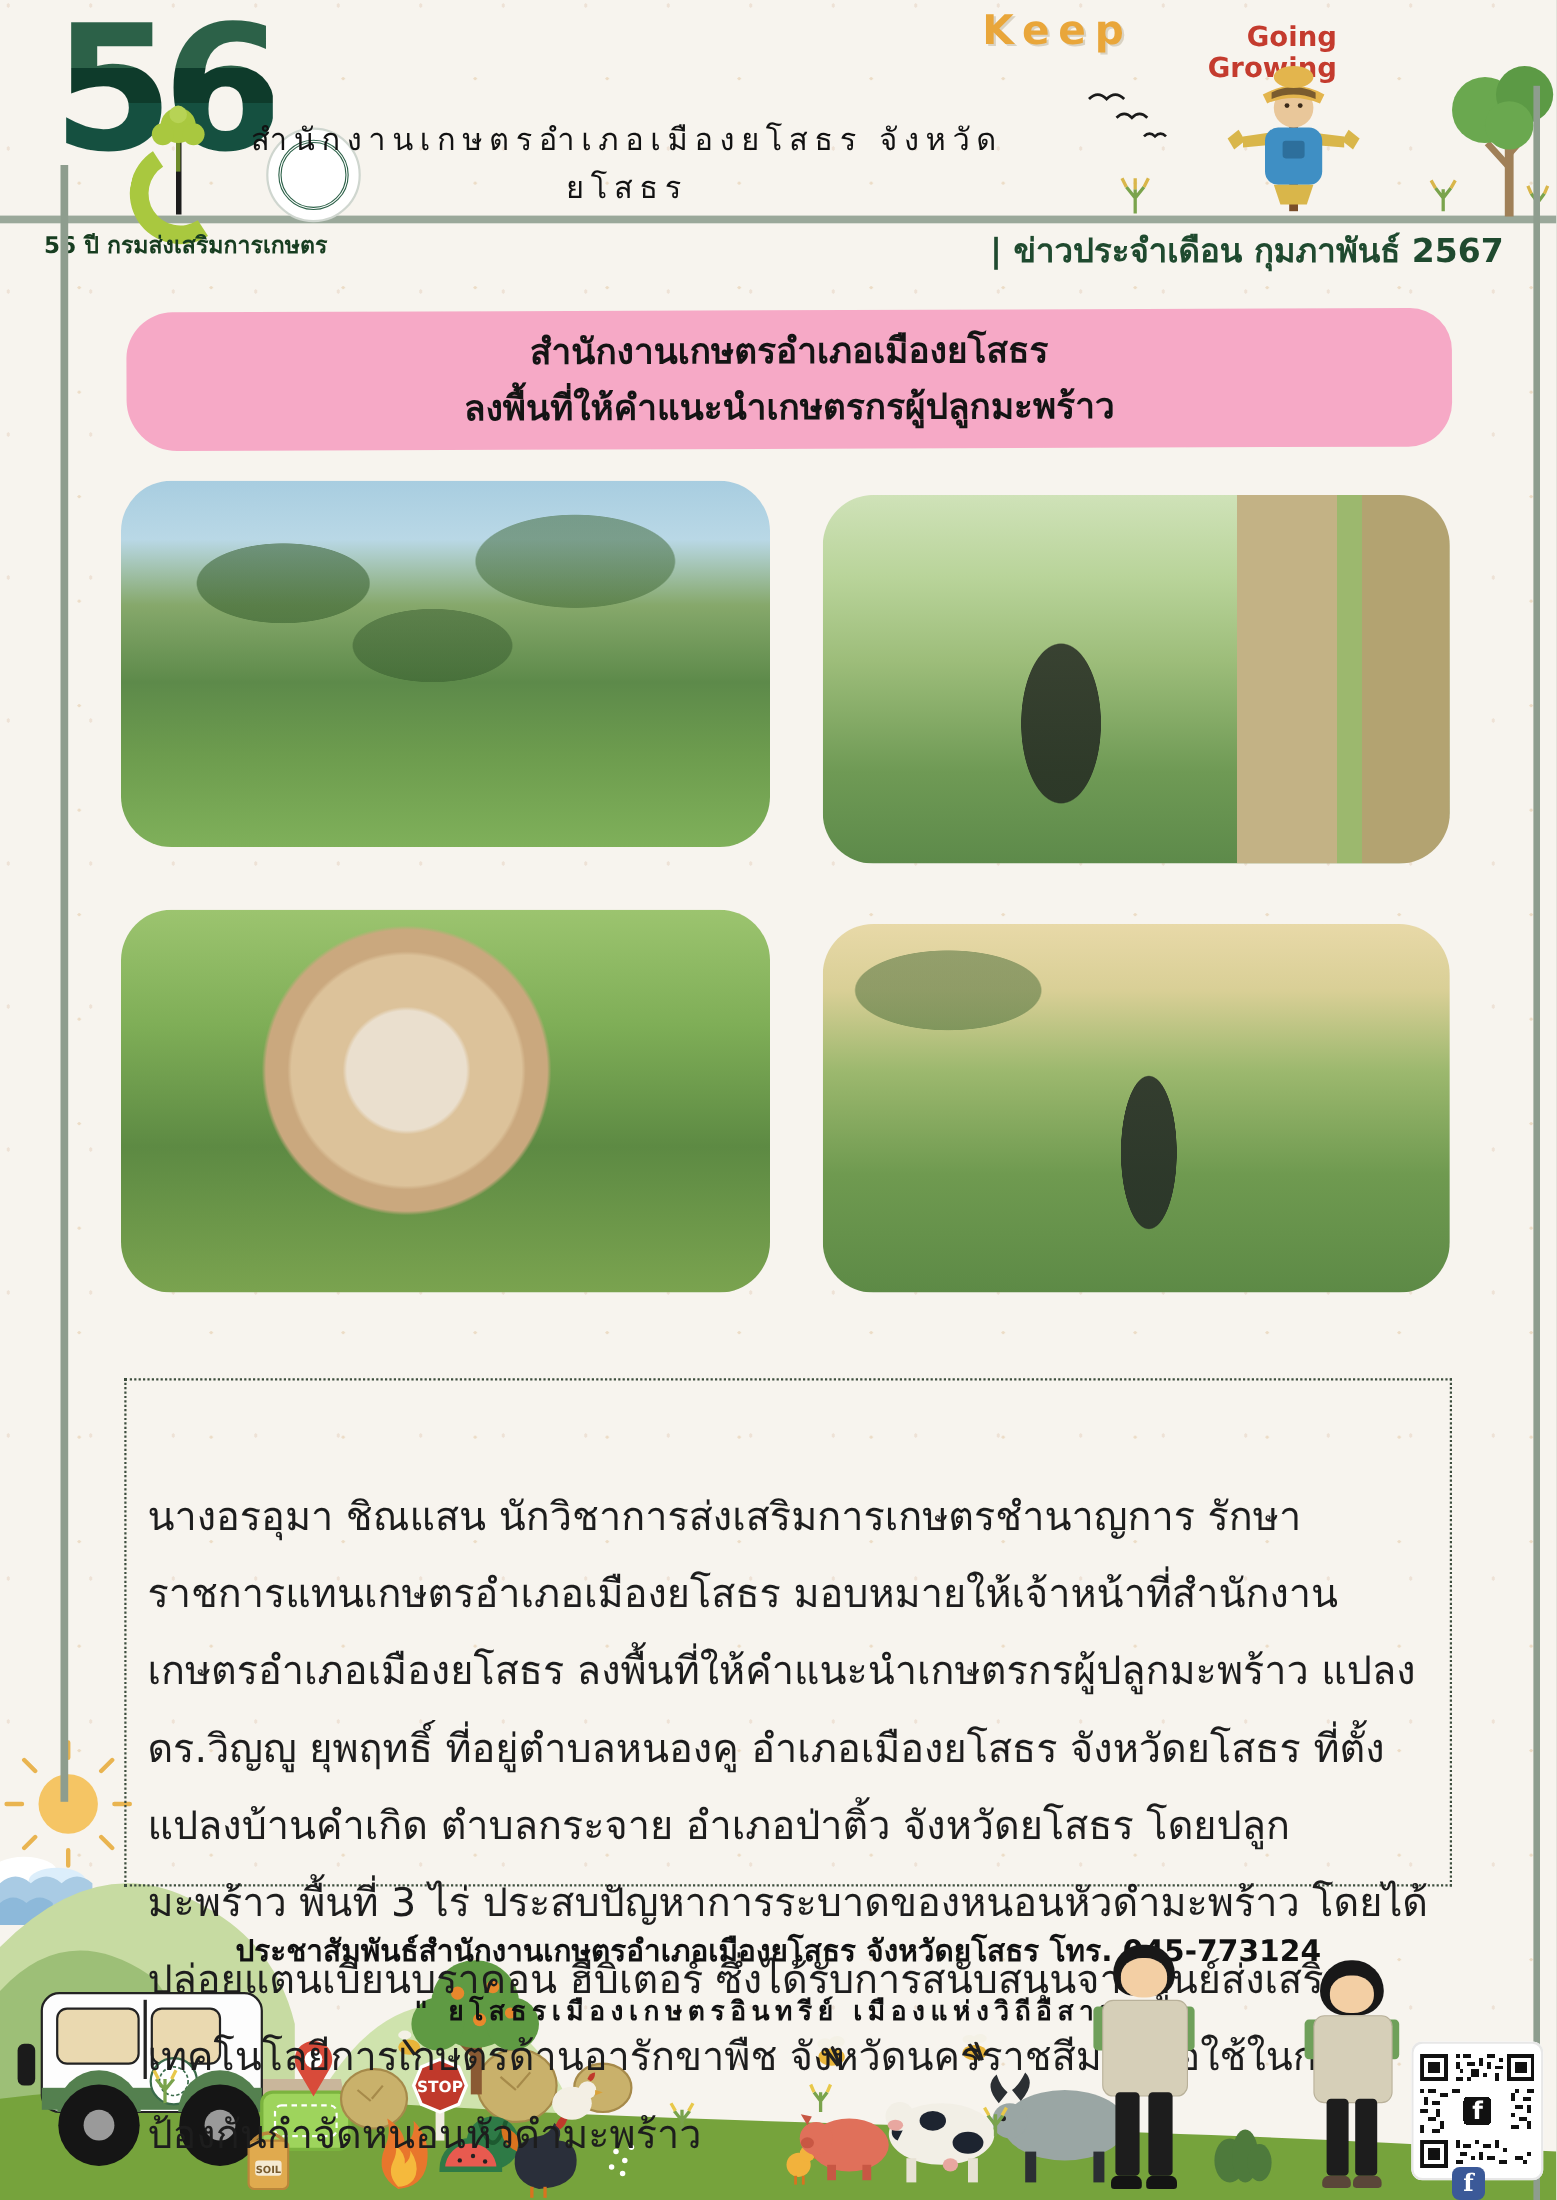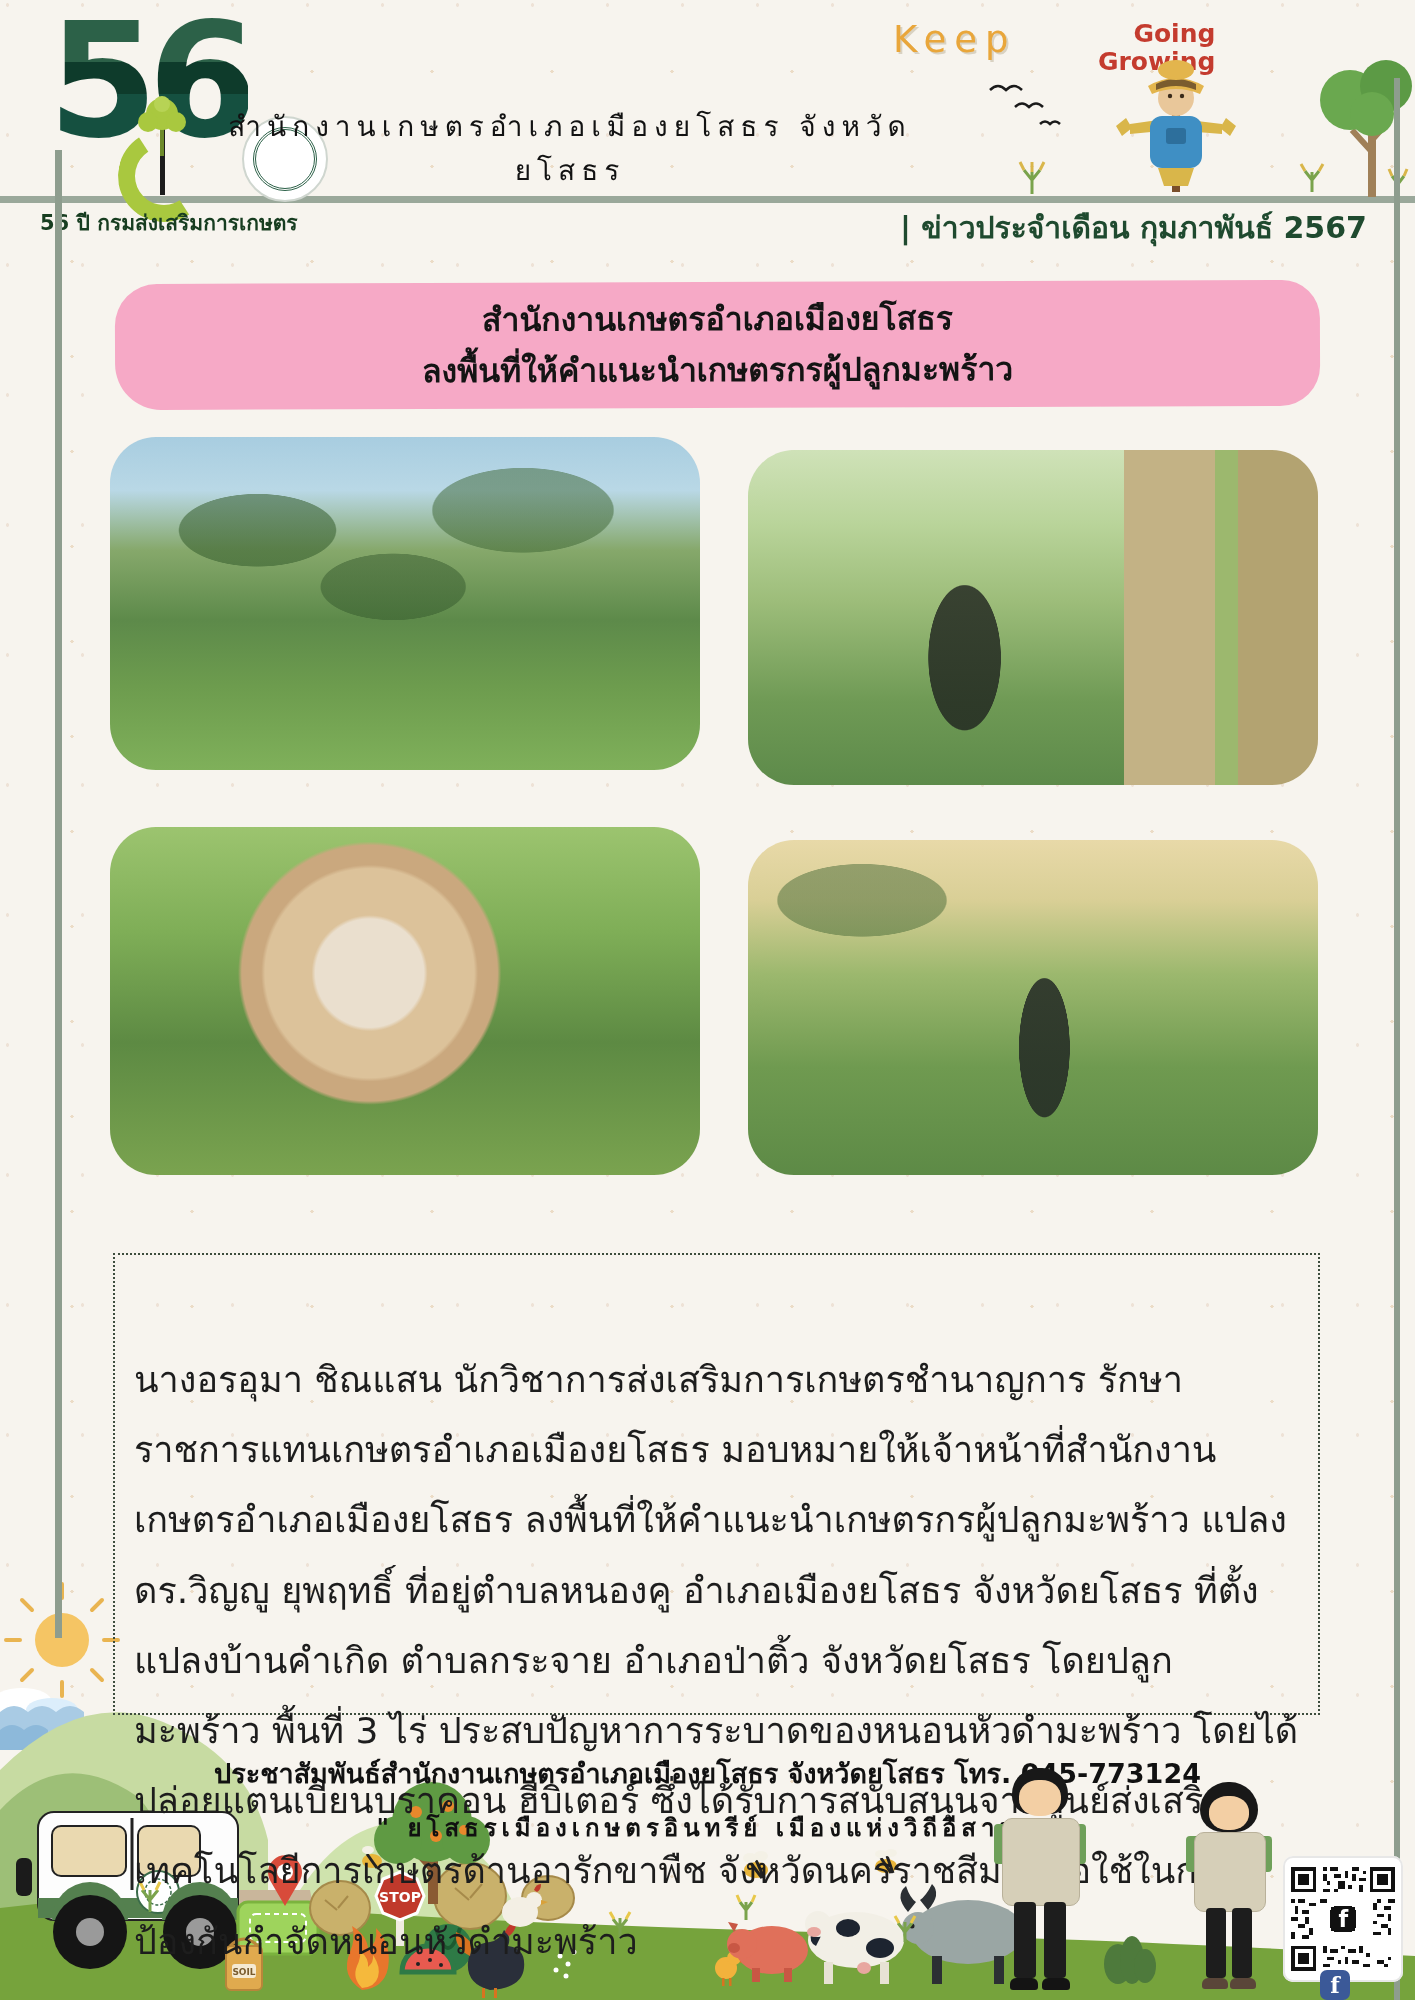--- a/index.html
+++ b/index.html
@@ -22,21 +22,21 @@
   .logo-arc{left:118px;top:130px;width:58px;height:58px;border:17px solid #a9c83f;border-radius:50%;
     border-top-color:transparent;border-right-color:transparent;transform:rotate(12deg);}
   .logo-trunk{left:160px;top:120px;width:5px;height:75px;background:#1c1c1c;}
   .logo-tree{left:128px;top:92px;width:70px;height:66px;}
   .doae-seal{left:242px;top:116px;width:82px;height:82px;background:#fff;border-radius:50%;
     border:2px solid #cfd6cf;display:flex;align-items:center;justify-content:center;}
   .doae-seal-inner{width:58px;height:58px;border:3px double #2c6148;border-radius:50%;}
   .logo-caption{left:40px;top:206px;font-size:21px;font-weight:700;color:#173d20;}
   .page-title{left:240px;top:18px;width:660px;text-align:center;font-size:61px;font-weight:800;color:#2c4a1e;}
   .page-subtitle{left:210px;top:104px;width:720px;text-align:center;font-size:28px;letter-spacing:6px;color:#121212;font-weight:500;}
-  .keep{left:893px;top:18px;font-size:37px;font-weight:400;letter-spacing:8px;color:#e9a63a;text-shadow:2px 2px 0 #d9d2c2;}
+  .keep{left:893px;top:6px;font-size:37px;font-weight:700;letter-spacing:8px;color:#e9a63a;text-shadow:2px 2px 0 #d9d2c2;}
   .goinggrowing{left:1098px;top:20px;font-size:25px;font-weight:800;color:#c43b2e;line-height:1.1;text-align:right;}
   .hline{left:0;top:196px;width:1415px;height:7px;background:#9aa89a;}
   .vline-left{left:55px;top:150px;width:7px;height:1488px;background:#8e9d8e;z-index:2;}
   .vline-right{left:1394px;top:78px;width:6px;height:1922px;background:#8e9d8e;z-index:2;}
   .month-line{right:48px;top:204px;font-size:30px;font-weight:700;color:#1f4a2f;z-index:3;}
   
   .banner{left:115px;top:282px;width:1205px;height:126px;background:#f6a9c6;
     border-radius:42px 38px 40px 46px;transform:rotate(-.2deg);
     display:flex;flex-direction:column;align-items:center;justify-content:center;z-index:3;}
   .banner div{font-size:32px;font-weight:700;color:#141414;line-height:1.6;text-align:center;}

